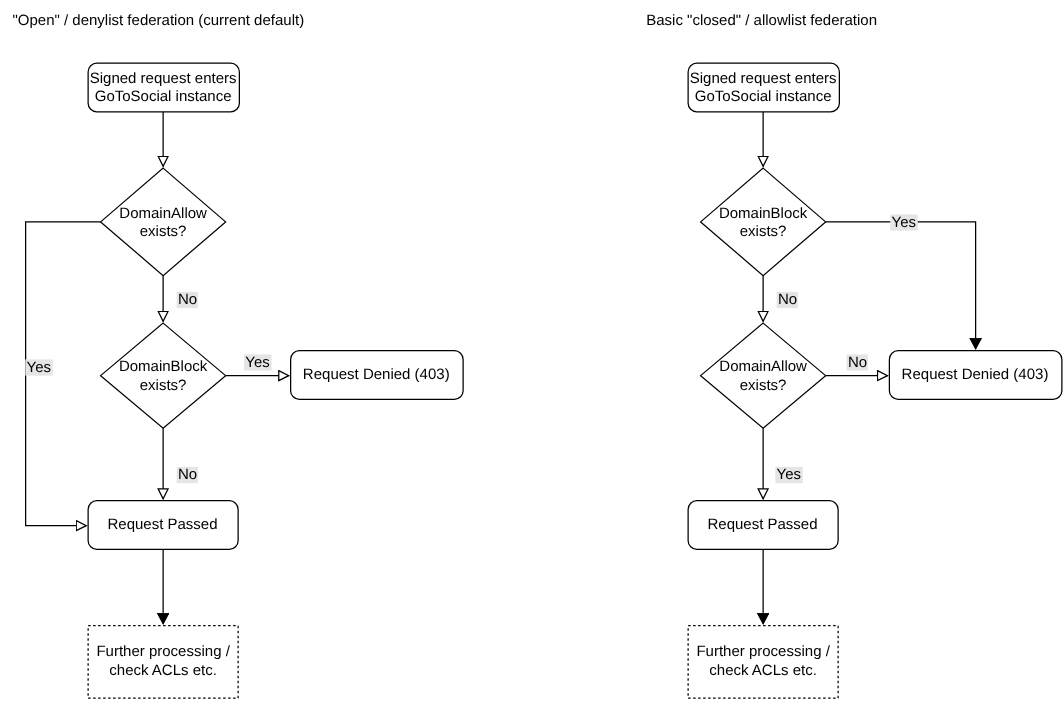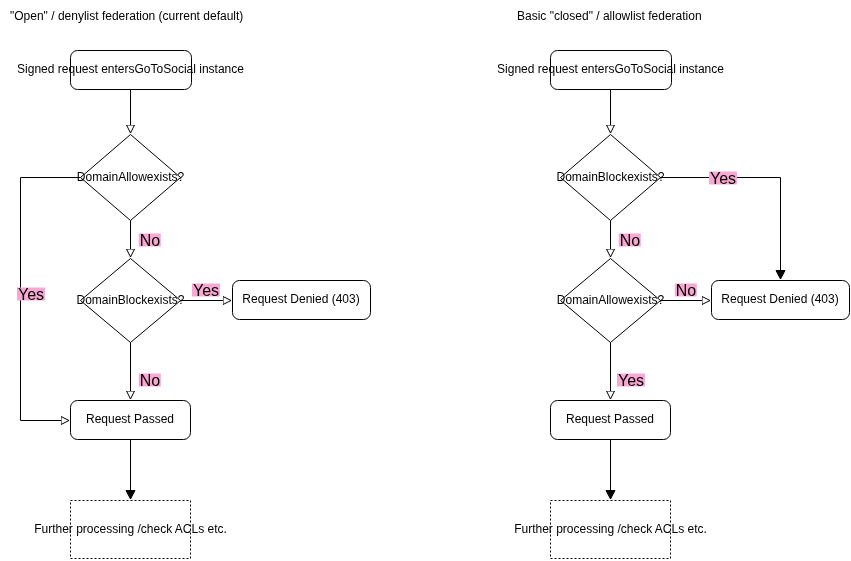--- a/index.html
+++ b/index.html
@@ -15,35 +15,35 @@
   svg{position:absolute;left:0;top:0;}
   .chart-title{
     position:absolute;
     font-size:12px;
     line-height:14px;
     white-space:nowrap;
   }
   .nlabel{
     position:absolute;
     display:flex;
-    flex-direction:row;
+    flex-direction:column;
     align-items:center;
     justify-content:center;
     text-align:center;
     font-size:12px;
     line-height:15px;
     pointer-events:none;
   }
   .nlabel span{display:block;white-space:nowrap;}
   .elabel{
     position:absolute;
     transform:translate(-50%,-50%);
-    font-size:16px;
+    font-size:12px;
     line-height:13px;
-    background:#f9a8d4;
+    background:#e5e5e5;
     padding:0 1px;
     white-space:nowrap;
   }
 </style>
 </head>
 <body>
 
 <div class="canvas">
 
   <svg width="851" height="561" viewBox="0 0 851 561">

